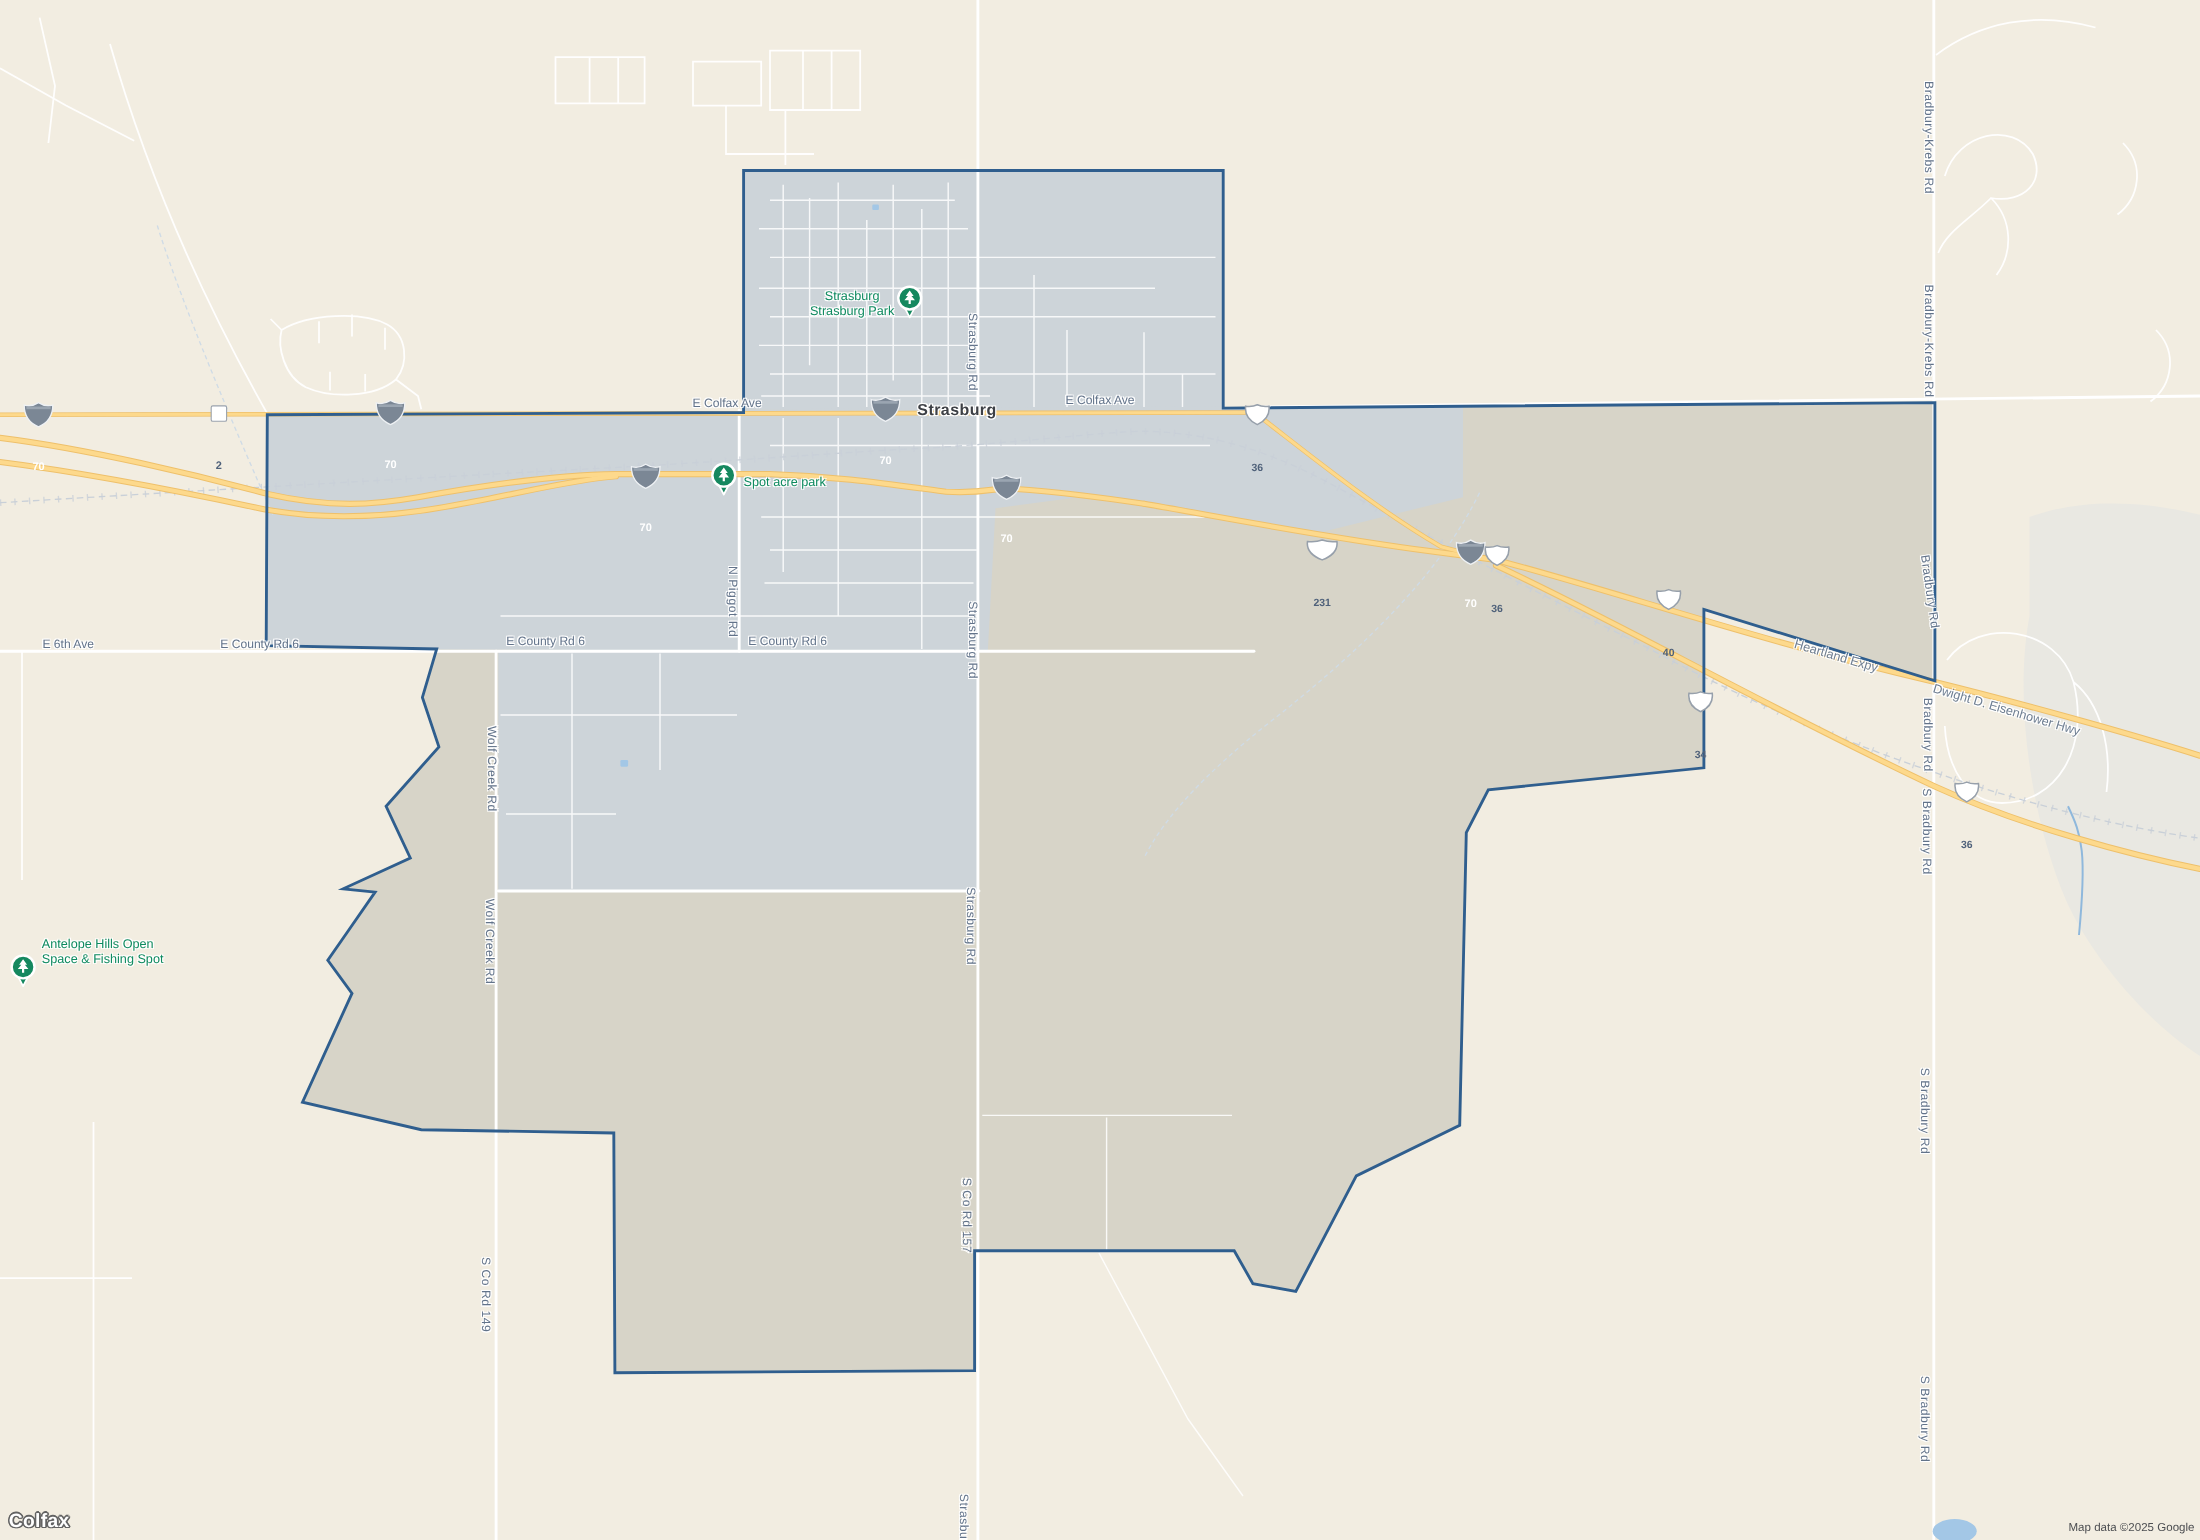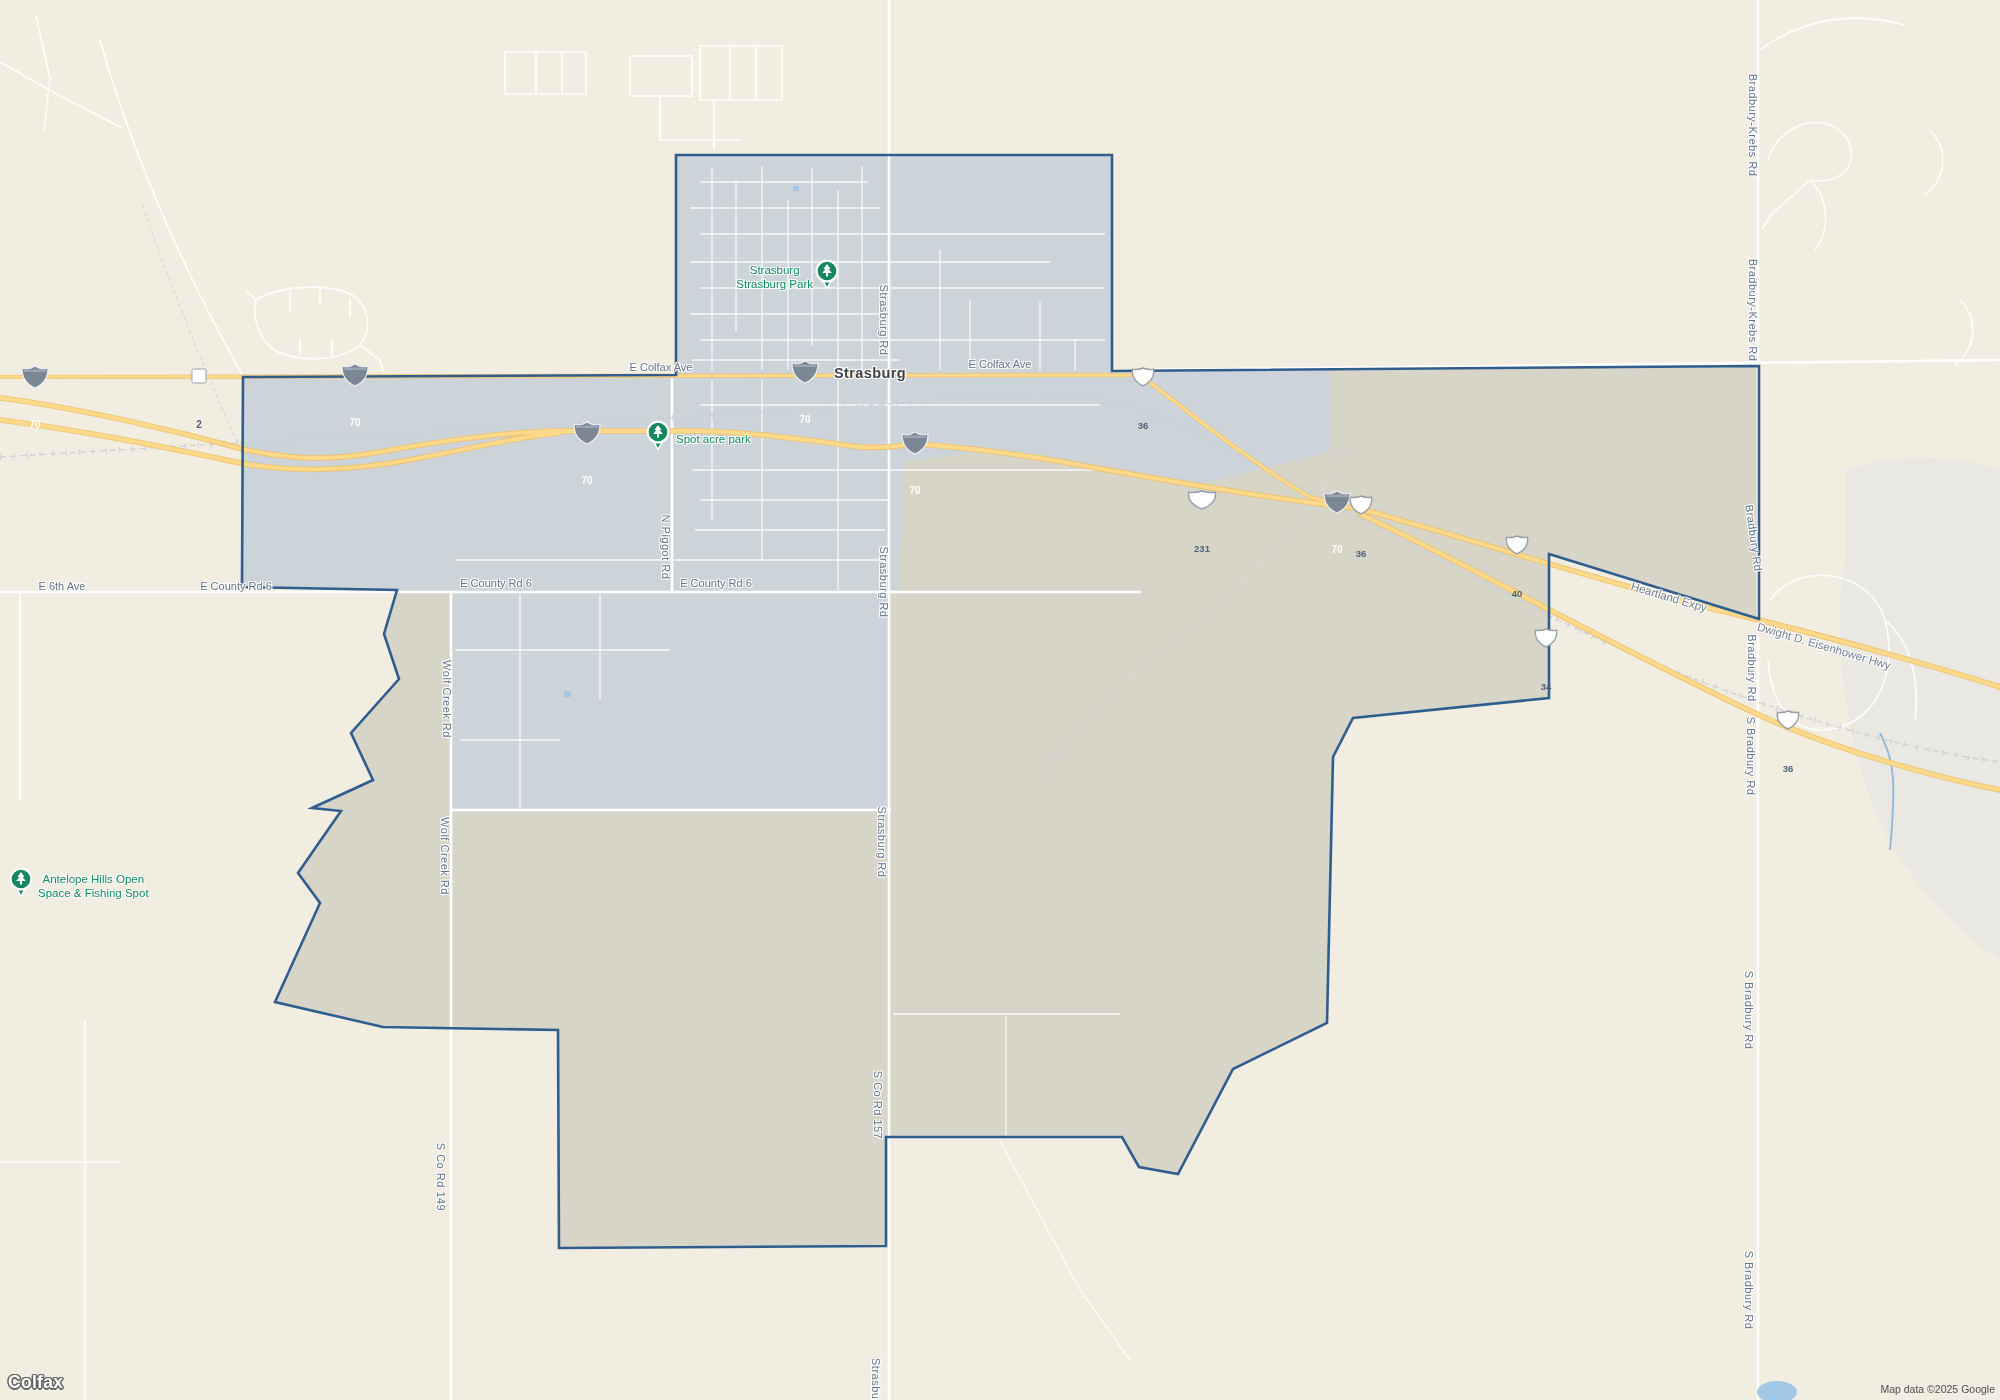--- a/index.html
+++ b/index.html
@@ -173,21 +173,21 @@
 </div>
 <div class="lbl park-lbl park-inline" style="left:676px;top:439px;">Spot acre park</div>
 
 <div class="pin" style="left:21px;top:885px;">
   <svg width="26" height="31" viewBox="0 0 26 31">
     <path d="M8,20 L13,29.5 L18,20 Z" fill="#15885f" stroke="#fff" stroke-width="1.6" stroke-linejoin="round"></path>
     <circle cx="13" cy="12" r="10.4" fill="#15885f" stroke="#fff" stroke-width="2.2"></circle>
     <path d="M13,5 L9.4,10 H11.4 L8.2,14 H12 V17.4 H14 V14 H17.8 L14.6,10 H16.6 Z" fill="#fff"></path>
   </svg>
 </div>
-<div class="lbl park-lbl park-left" style="left:38px;top:886px;text-align:center;">
+<div class="lbl park-lbl park-left" style="left:38px;top:866px;text-align:left;">
   <div>Antelope Hills Open</div>
   <div>Space &amp; Fishing Spot</div>
 </div>
 
 <div class="shield i70" style="left:35px;top:377px;width:28px;height:24px;">
   <svg width="28" height="24" viewBox="0 0 28 24">
         <path d="M14 1 C18 3.6 23.5 4.3 27 3.2 C27 12.5 22.5 19.5 14 23 C5.5 19.5 1 12.5 1 3.2 C4.5 4.3 10 3.6 14 1 Z" fill="#7b8795" stroke="#eef1f4" stroke-width="1.2"></path>
         <rect x="3" y="4.6" width="22" height="2.4" fill="#9aa5b1"></rect>
       </svg>
   <span>70</span></div>

